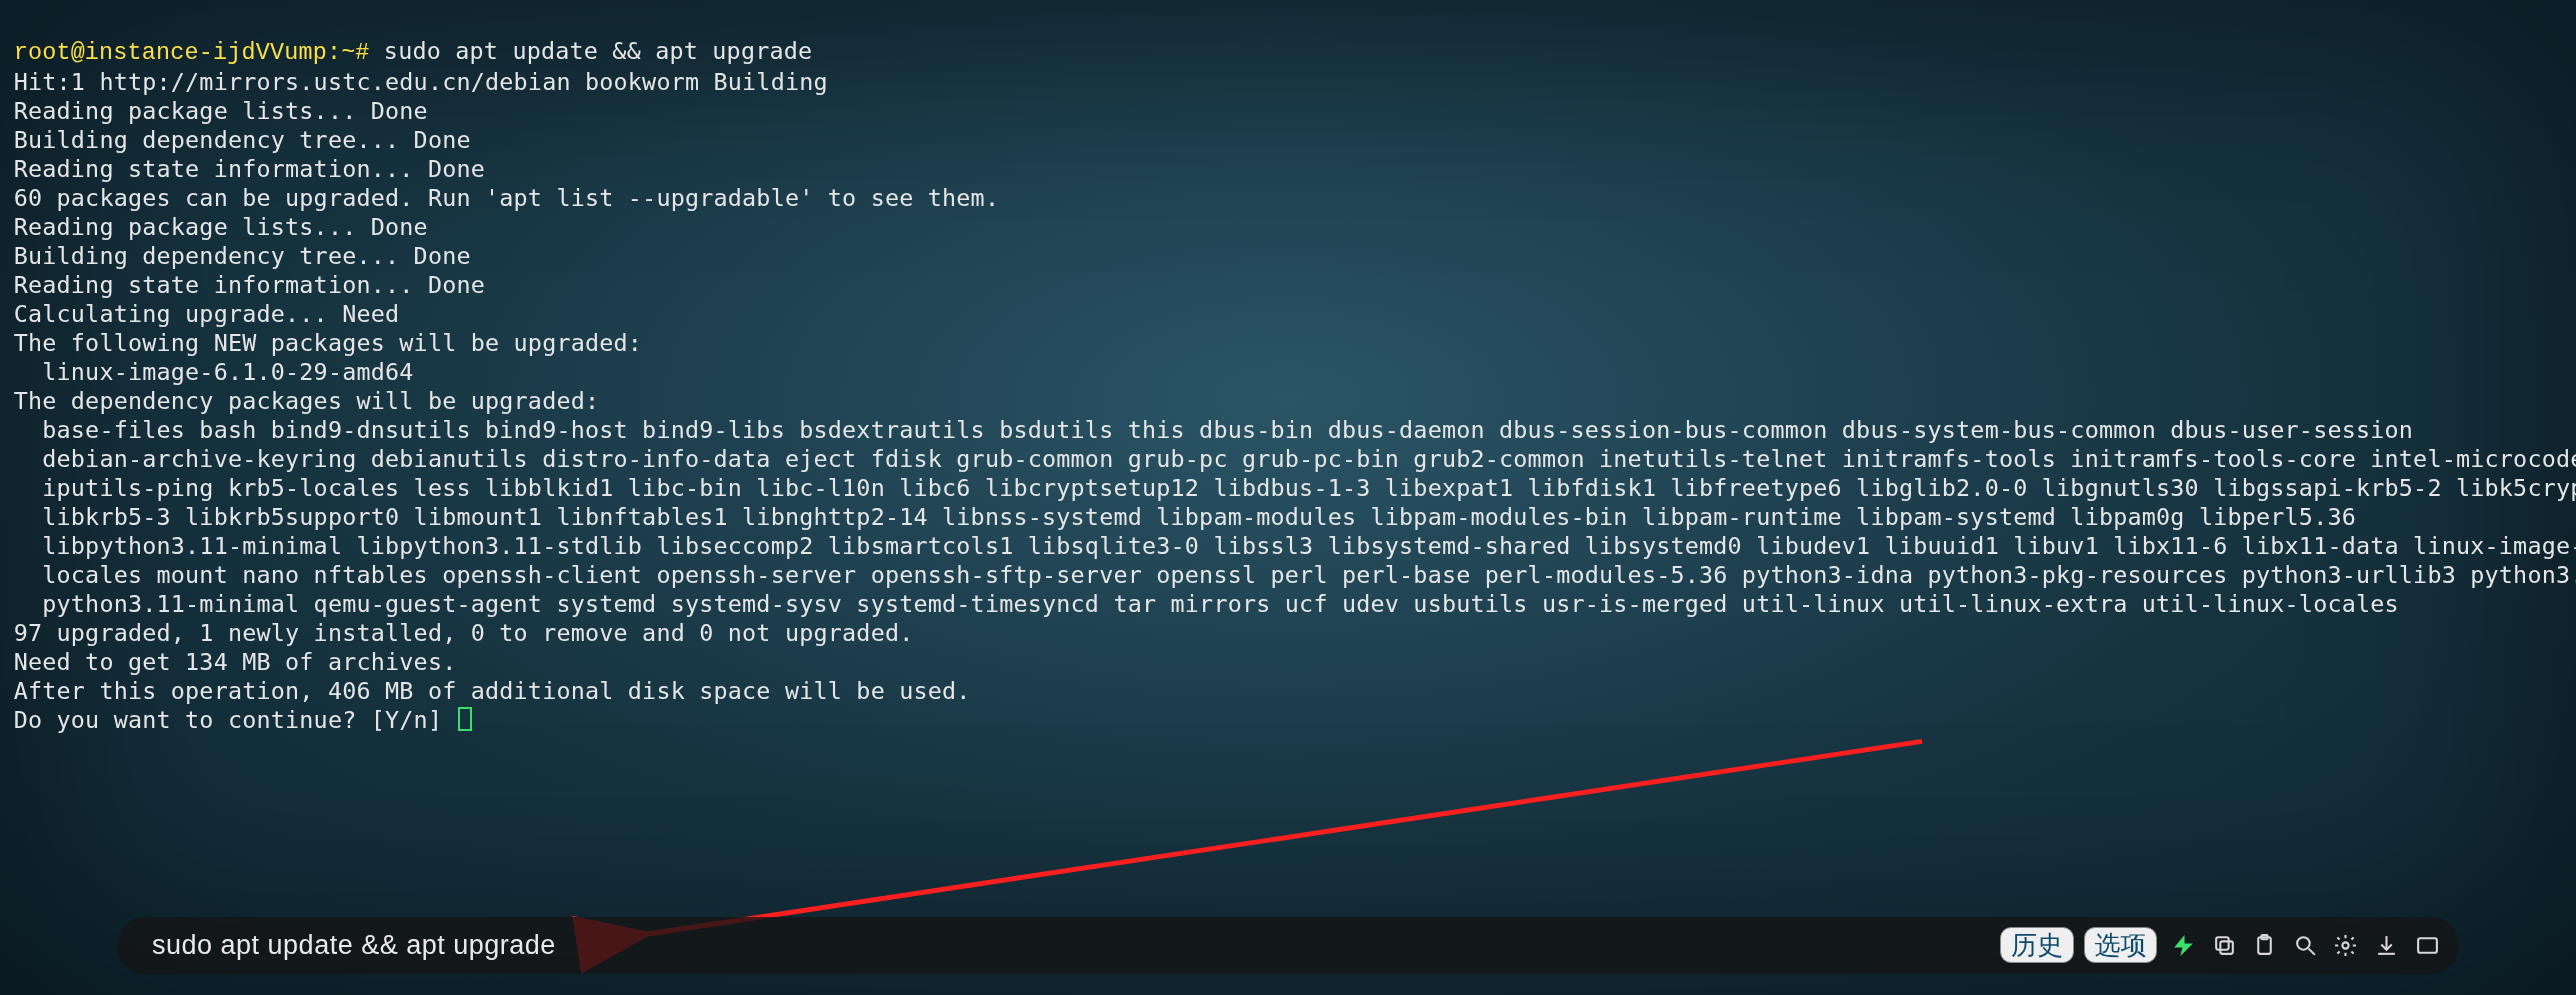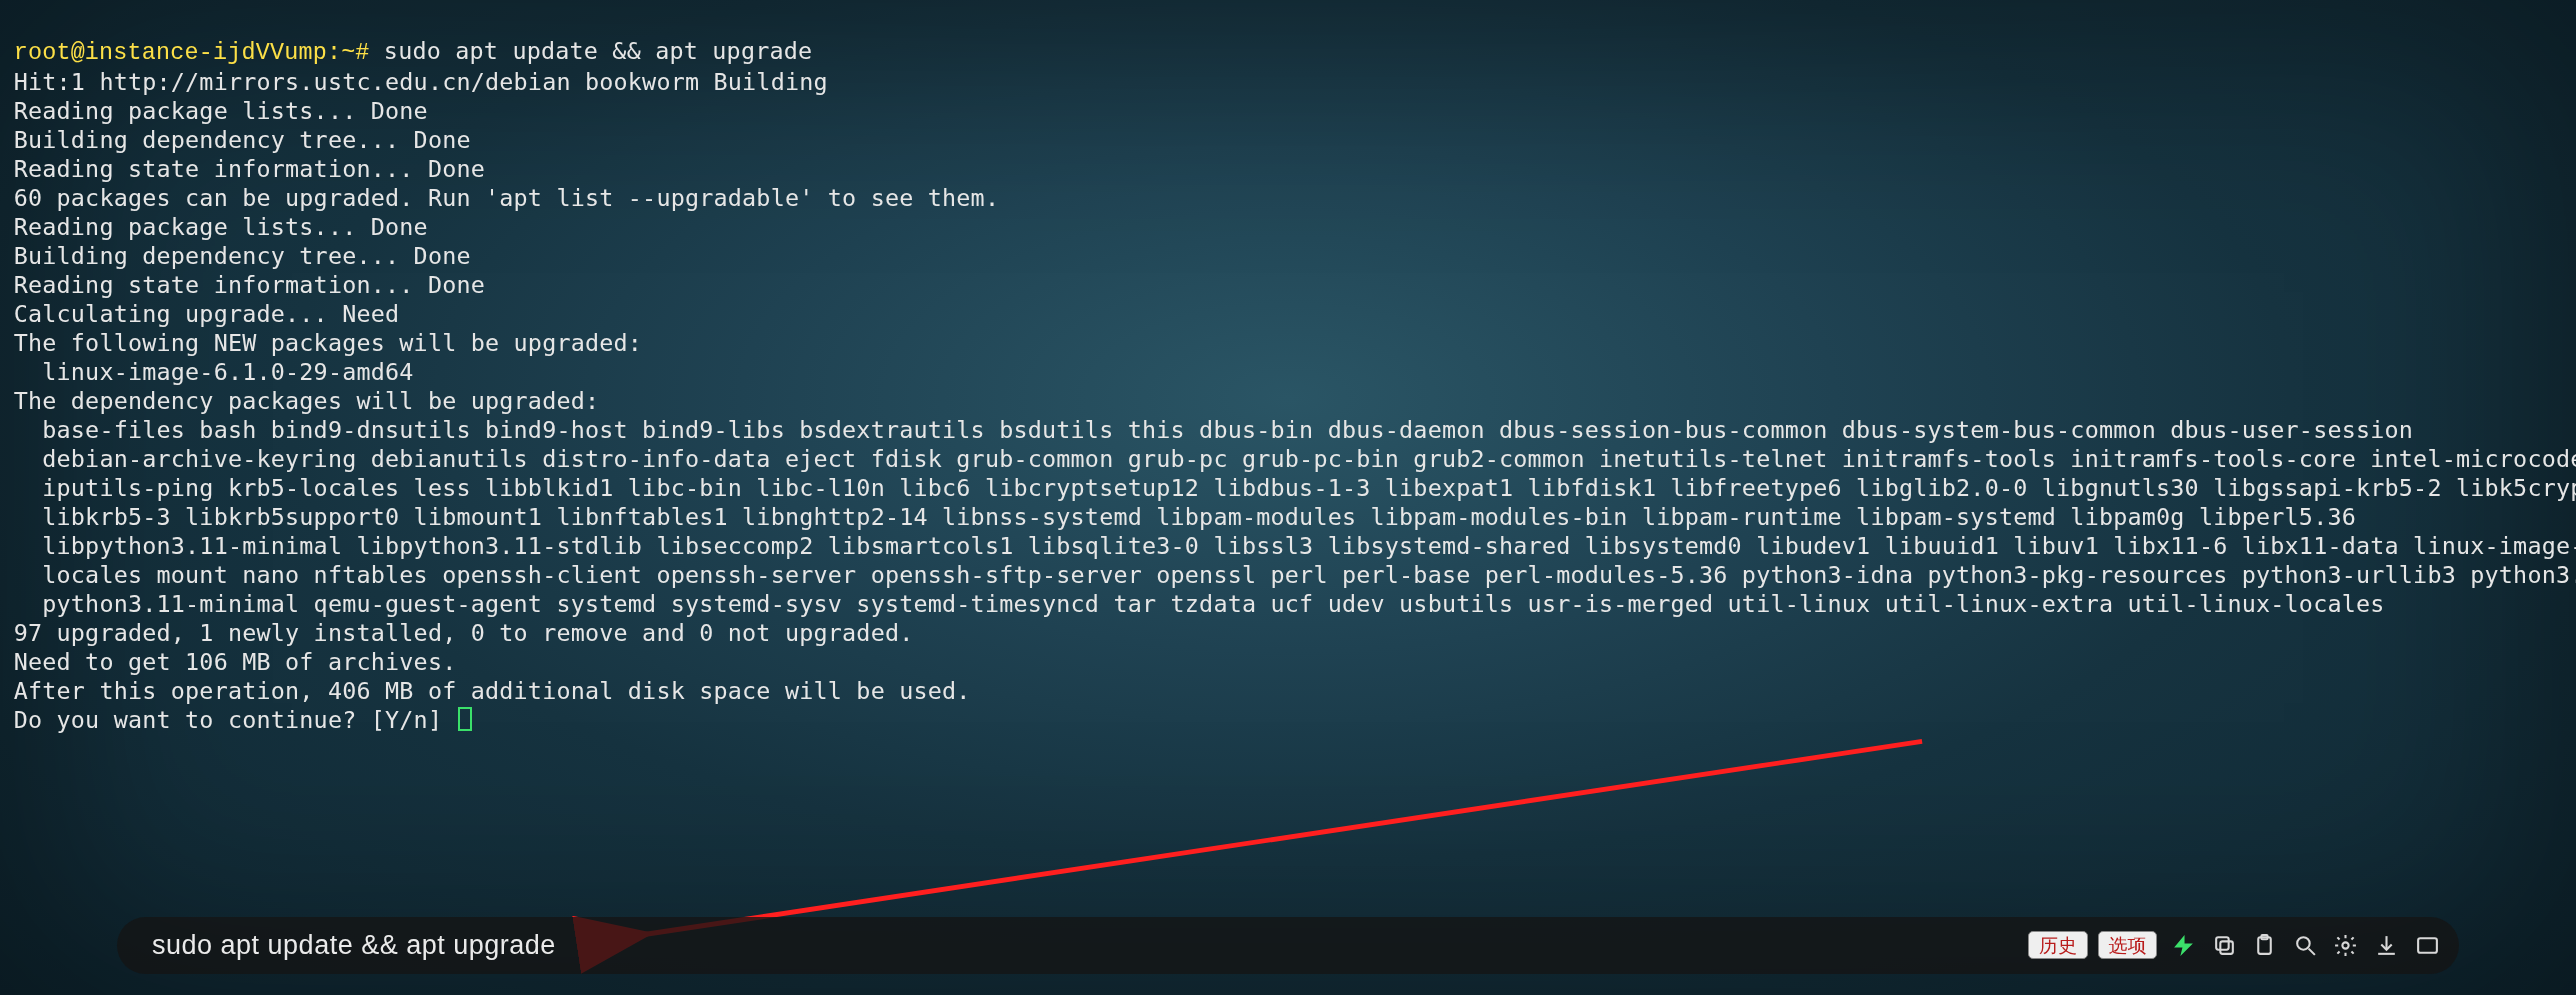--- a/index.html
+++ b/index.html
@@ -64,24 +64,24 @@
     font-size: 27px;
     letter-spacing: 0.5px;
   }
   .btn-group {
     display: flex;
     gap: 9.8px;
     margin-right: 13.7px;
   }
   .btn {
     background: #efefef;
-    color: #b91c1c;
+    color: #0c4a6e;
     border: 1px solid #888;
-    border-radius: 5px;
-    font-size: 19px;
+    border-radius: 11px;
+    font-size: 26px;
     padding: 3.9px 9.8px;
     font-family: -apple-system, "Helvetica Neue", Arial, sans-serif;
     line-height: 1;
     cursor: pointer;
   }
   .icons {
     display: flex;
     align-items: center;
     gap: 15.6px;
     color: #d8d8d8;
@@ -109,23 +109,23 @@
 <span>Calculating upgrade... Need</span>
 <span>The following NEW packages will be upgraded:</span>
 <span>  linux-image-6.1.0-29-amd64</span>
 <span>The dependency packages will be upgraded:</span>
 <span>  base-files bash bind9-dnsutils bind9-host bind9-libs bsdextrautils bsdutils this dbus-bin dbus-daemon dbus-session-bus-common dbus-system-bus-common dbus-user-session</span>
 <span>  debian-archive-keyring debianutils distro-info-data eject fdisk grub-common grub-pc grub-pc-bin grub2-common inetutils-telnet initramfs-tools initramfs-tools-core intel-microcode</span>
 <span>  iputils-ping krb5-locales less libblkid1 libc-bin libc-l10n libc6 libcryptsetup12 libdbus-1-3 libexpat1 libfdisk1 libfreetype6 libglib2.0-0 libgnutls30 libgssapi-krb5-2 libk5crypto3</span>
 <span>  libkrb5-3 libkrb5support0 libmount1 libnftables1 libnghttp2-14 libnss-systemd libpam-modules libpam-modules-bin libpam-runtime libpam-systemd libpam0g libperl5.36</span>
 <span>  libpython3.11-minimal libpython3.11-stdlib libseccomp2 libsmartcols1 libsqlite3-0 libssl3 libsystemd-shared libsystemd0 libudev1 libuuid1 libuv1 libx11-6 libx11-data linux-image-amd64</span>
 <span>  locales mount nano nftables openssh-client openssh-server openssh-sftp-server openssl perl perl-base perl-modules-5.36 python3-idna python3-pkg-resources python3-urllib3 python3.11</span>
-<span>  python3.11-minimal qemu-guest-agent systemd systemd-sysv systemd-timesyncd tar tzdata ucf udev usbutils usr-is-merged util-linux util-linux-extra util-linux-locales</span>
+<span>  python3.11-minimal qemu-guest-agent systemd systemd-sysv systemd-timesyncd tar mirrors ucf udev usbutils usr-is-merged util-linux util-linux-extra util-linux-locales</span>
 <span>97 upgraded, 1 newly installed, 0 to remove and 0 not upgraded.</span>
-<span>Need to get 106 MB of archives.</span>
+<span>Need to get 134 MB of archives.</span>
 <span>After this operation, 406 MB of additional disk space will be used.</span>
 <span>Do you want to continue? [Y/n] </span><span class="cursor"></span>
 </div>
 
 <svg class="arrow" width="2576" height="995" viewBox="0 0 2640 1020">
   <defs>
     <marker id="ah" markerWidth="16" markerHeight="12" refX="2" refY="6" orient="auto">
       <polygon points="16,0 0,6 16,12" fill="#ff1f1f"></polygon>
     </marker>
   </defs>

